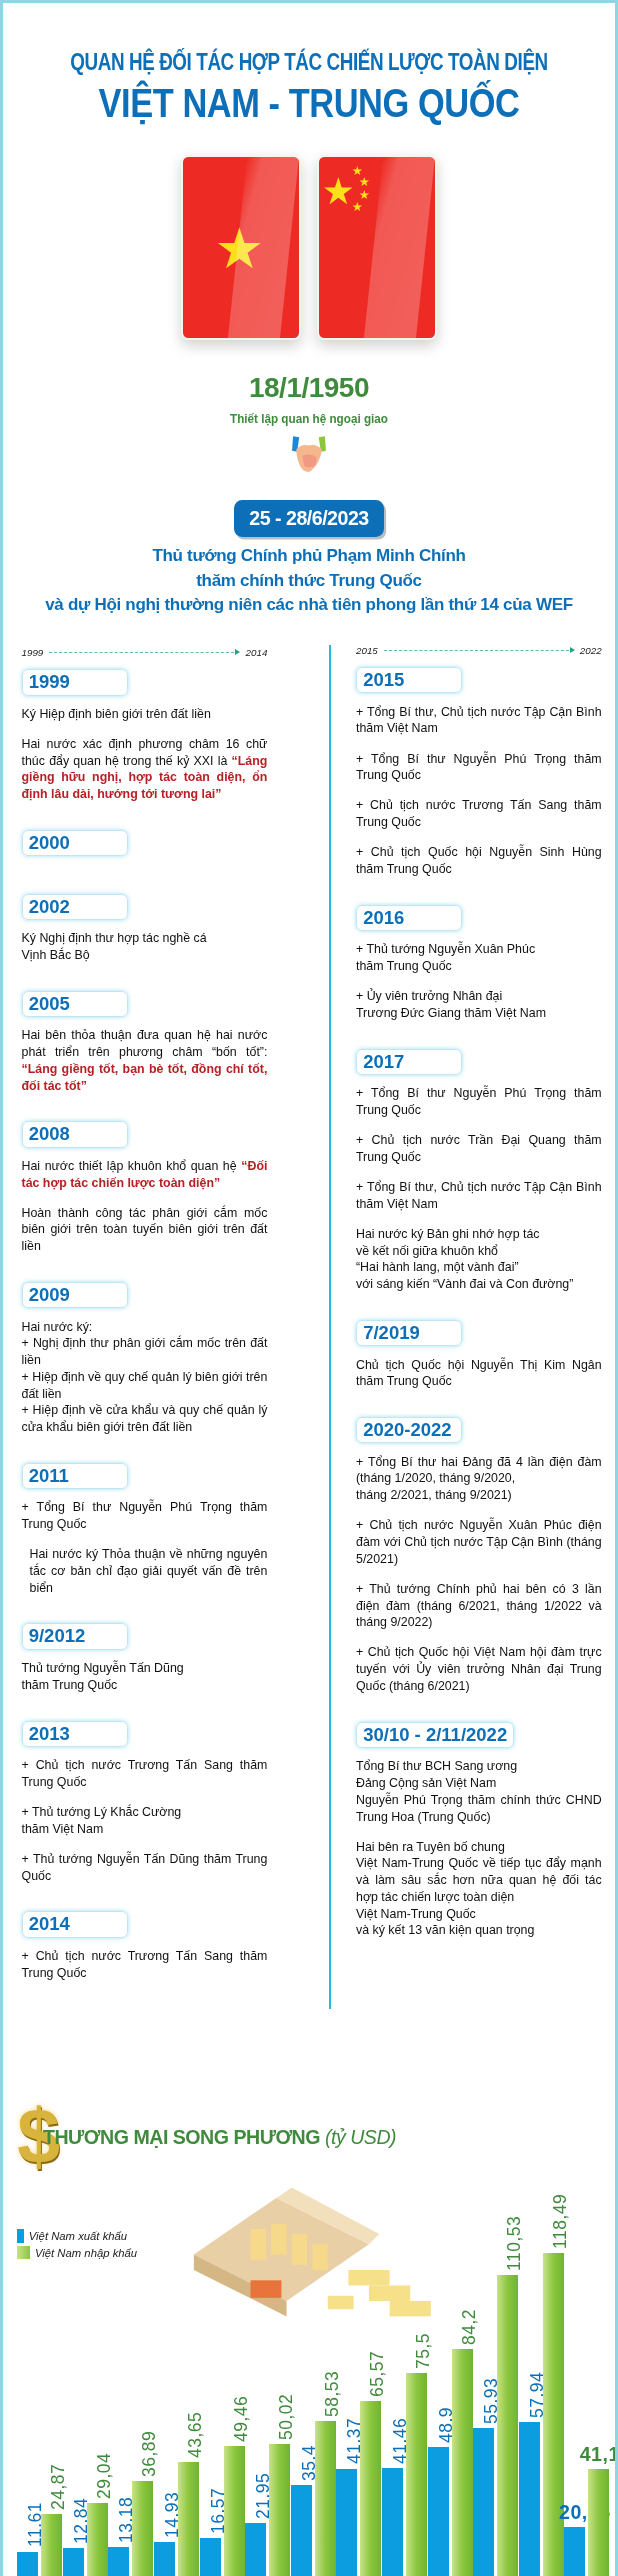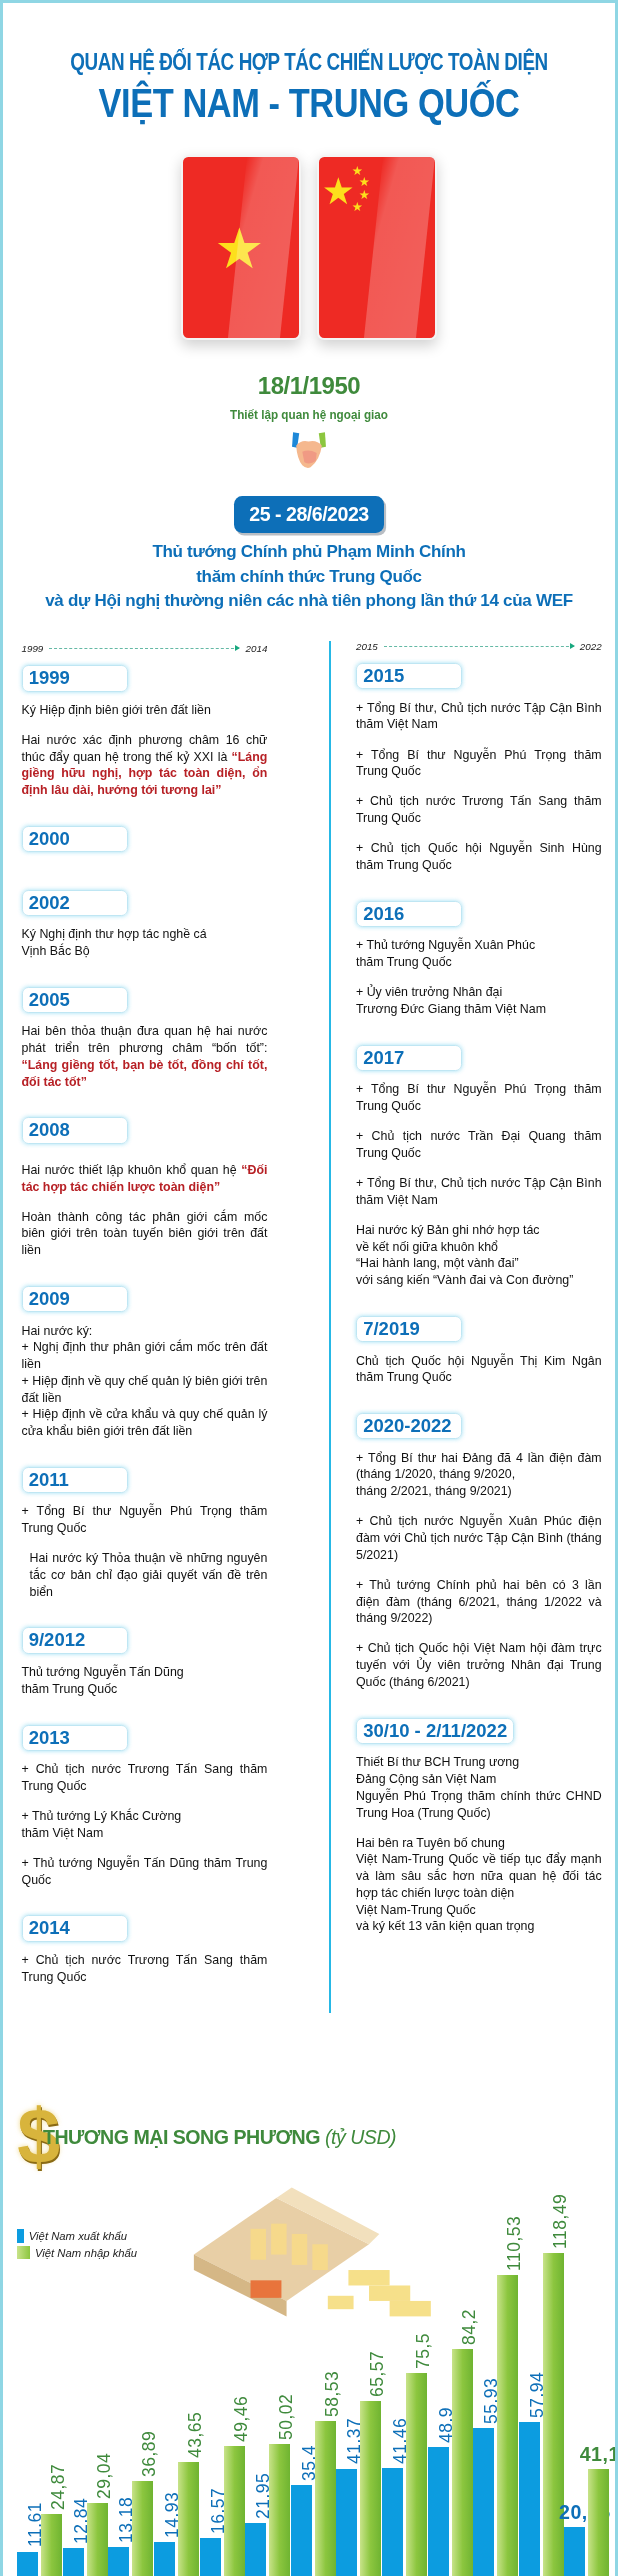--- a/index.html
+++ b/index.html
@@ -41,21 +41,21 @@
     box-shadow: 0 5.2px 13.4px rgba(0,0,0,.18);
   }
   .flag::after {
     content: ""; position: absolute; top: 0; right: 0; width: 45%; height: 100%;
     background: linear-gradient(100deg, rgba(255,255,255,0) 0%, rgba(255,255,255,.22) 20%, rgba(255,255,255,.25) 100%);
     transform: skewX(-6deg); transform-origin: top;
   }
   .flag .star { position: absolute; color: #fddf1c; line-height: 1; }
 
   .est { text-align: center; margin-top: 32px; }
-  .est .date { color: #3f8a3c; font-weight: bold; font-size: 24px; letter-spacing: -0.5px; }
+  .est .date { color: #3f8a3c; font-weight: bold; font-size: 28px; letter-spacing: -0.5px; }
   .est .lbl { color: #3f8a3c; font-weight: bold; font-size: 13px; margin-top: 6.2px; transform: scaleX(.9); }
 
   .hands { display: flex; justify-content: center; margin-top: 9.3px; height: 52px; }
 
   .visit { text-align: center; margin-top: 13.4px; }
   .visit .badge {
     display: inline-block; background: #0d6fb8; color: #fff;
     font-weight: bold; font-size: 19.6px; padding: 6.2px 15.5px 7.2px; border-radius: 8.2px;
     box-shadow: 2.1px 2.6px 0 #b9bec4; letter-spacing: -0.5px;
   }
@@ -181,21 +181,21 @@
         <span>1999</span>
         <span class="dash"></span>
         <span>2014</span>
       </div>
       <div class="entries">
           <div class="entry"><div class="yr">1999</div><div class="para" style="white-space: pre-line;"><span>Ký Hiệp định biên giới trên đất liền</span></div><div class="para" style="white-space: pre-line;"><span>Hai nước xác định phương châm 16 chữ thúc đẩy quan hệ trong thế kỷ XXI là </span><span class="hl">“Láng giềng hữu nghị, hợp tác toàn diện, ổn định lâu dài, hướng tới tương lai”</span></div></div>
           <div class="entry"><div class="yr">2000</div></div>
           <div class="entry"><div class="yr">2002</div><div class="para" style="white-space: pre-line;"><span>Ký Nghị định thư hợp tác nghề cá
 Vịnh Bắc Bộ</span></div></div>
           <div class="entry"><div class="yr">2005</div><div class="para" style="white-space: pre-line;"><span>Hai bên thỏa thuận đưa quan hệ hai nước phát triển trên phương châm “bốn tốt”: </span><span class="hl">“Láng giềng tốt, bạn bè tốt, đồng chí tốt, đối tác tốt”</span></div></div>
-          <div class="entry"><div class="yr">2008</div><div class="para" style="white-space: pre-line; margin-top: 8px;"><span>Hai nước thiết lập khuôn khổ quan hệ </span><span class="hl">“Đối tác hợp tác chiến lược toàn diện”</span></div><div class="para" style="white-space: pre-line;"><span>Hoàn thành công tác phân giới cắm mốc biên giới trên toàn tuyến biên giới trên đất liền</span></div></div>
+          <div class="entry"><div class="yr">2008</div><div class="para" style="white-space: pre-line;"><span>Hai nước thiết lập khuôn khổ quan hệ </span><span class="hl">“Đối tác hợp tác chiến lược toàn diện”</span></div><div class="para" style="white-space: pre-line;"><span>Hoàn thành công tác phân giới cắm mốc biên giới trên toàn tuyến biên giới trên đất liền</span></div></div>
           <div class="entry"><div class="yr">2009</div><div class="para" style="white-space: pre-line;"><span>Hai nước ký:
 + Nghị định thư phân giới cắm mốc trên đất liền
 + Hiệp định về quy chế quản lý biên giới trên đất liền
 + Hiệp định về cửa khẩu và quy chế quản lý cửa khẩu biên giới trên đất liền</span></div></div>
           <div class="entry"><div class="yr">2011</div><div class="para" style="white-space: pre-line;"><span>+ Tổng Bí thư Nguyễn Phú Trọng thăm Trung Quốc</span></div><div class="para" style="white-space: pre-line; margin-left: 8px;"><span>Hai nước ký Thỏa thuận về những nguyên tắc cơ bản chỉ đạo giải quyết vấn đề trên biển</span></div></div>
           <div class="entry"><div class="yr">9/2012</div><div class="para" style="white-space: pre-line;"><span>Thủ tướng Nguyễn Tấn Dũng
 thăm Trung Quốc</span></div></div>
           <div class="entry"><div class="yr">2013</div><div class="para" style="white-space: pre-line;"><span>+ Chủ tịch nước Trương Tấn Sang thăm Trung Quốc</span></div><div class="para" style="white-space: pre-line;"><span>+ Thủ tướng Lý Khắc Cường
 thăm Việt Nam</span></div><div class="para" style="white-space: pre-line;"><span>+ Thủ tướng Nguyễn Tấn Dũng thăm Trung Quốc</span></div></div>
           <div class="entry"><div class="yr">2014</div><div class="para" style="white-space: pre-line;"><span>+ Chủ tịch nước Trương Tấn Sang thăm Trung Quốc</span></div></div>
@@ -212,21 +212,21 @@
           <div class="entry"><div class="yr">2016</div><div class="para" style="white-space: pre-line;"><span>+ Thủ tướng Nguyễn Xuân Phúc
 thăm Trung Quốc</span></div><div class="para" style="white-space: pre-line;"><span>+ Ủy viên trưởng Nhân đại
 Trương Đức Giang thăm Việt Nam</span></div></div>
           <div class="entry"><div class="yr">2017</div><div class="para" style="white-space: pre-line;"><span>+ Tổng Bí thư Nguyễn Phú Trọng thăm Trung Quốc</span></div><div class="para" style="white-space: pre-line;"><span>+ Chủ tịch nước Trần Đại Quang thăm Trung Quốc</span></div><div class="para" style="white-space: pre-line;"><span>+ Tổng Bí thư, Chủ tịch nước Tập Cận Bình thăm Việt Nam</span></div><div class="para" style="white-space: pre-line;"><span>Hai nước ký Bản ghi nhớ hợp tác
 về kết nối giữa khuôn khổ
 “Hai hành lang, một vành đai”
 với sáng kiến “Vành đai và Con đường”</span></div></div>
           <div class="entry"><div class="yr">7/2019</div><div class="para" style="white-space: pre-line;"><span>Chủ tịch Quốc hội Nguyễn Thị Kim Ngân thăm Trung Quốc</span></div></div>
           <div class="entry"><div class="yr">2020-2022</div><div class="para" style="white-space: pre-line;"><span>+ Tổng Bí thư hai Đảng đã 4 lần điện đàm (tháng 1/2020, tháng 9/2020,
 tháng 2/2021, tháng 9/2021)</span></div><div class="para" style="white-space: pre-line;"><span>+ Chủ tịch nước Nguyễn Xuân Phúc điện đàm với Chủ tịch nước Tập Cận Bình (tháng 5/2021)</span></div><div class="para" style="white-space: pre-line;"><span>+ Thủ tướng Chính phủ hai bên có 3 lần điện đàm (tháng 6/2021, tháng 1/2022 và tháng 9/2022)</span></div><div class="para" style="white-space: pre-line;"><span>+ Chủ tịch Quốc hội Việt Nam hội đàm trực tuyến với Ủy viên trưởng Nhân đại Trung Quốc (tháng 6/2021)</span></div></div>
-          <div class="entry"><div class="yr">30/10 - 2/11/2022</div><div class="para" style="white-space: pre-line;"><span>Thiết Bí thư BCH Trung ương
+          <div class="entry"><div class="yr">30/10 - 2/11/2022</div><div class="para" style="white-space: pre-line;"><span>Tổng Bí thư BCH Sang ương
 Đảng Cộng sản Việt Nam
 Nguyễn Phú Trọng thăm chính thức CHND Trung Hoa (Trung Quốc)</span></div><div class="para" style="white-space: pre-line;"><span>Hai bên ra Tuyên bố chung
 Việt Nam-Trung Quốc về tiếp tục đẩy mạnh và làm sâu sắc hơn nữa quan hệ đối tác hợp tác chiến lược toàn diện
 Việt Nam-Trung Quốc
 và ký kết 13 văn kiện quan trọng</span></div></div>
         </div>
     </div>
   </section>
 
   <section class="trade" id="trade" style="position:absolute;left:0;right:0;top:2087px;margin:0;">

